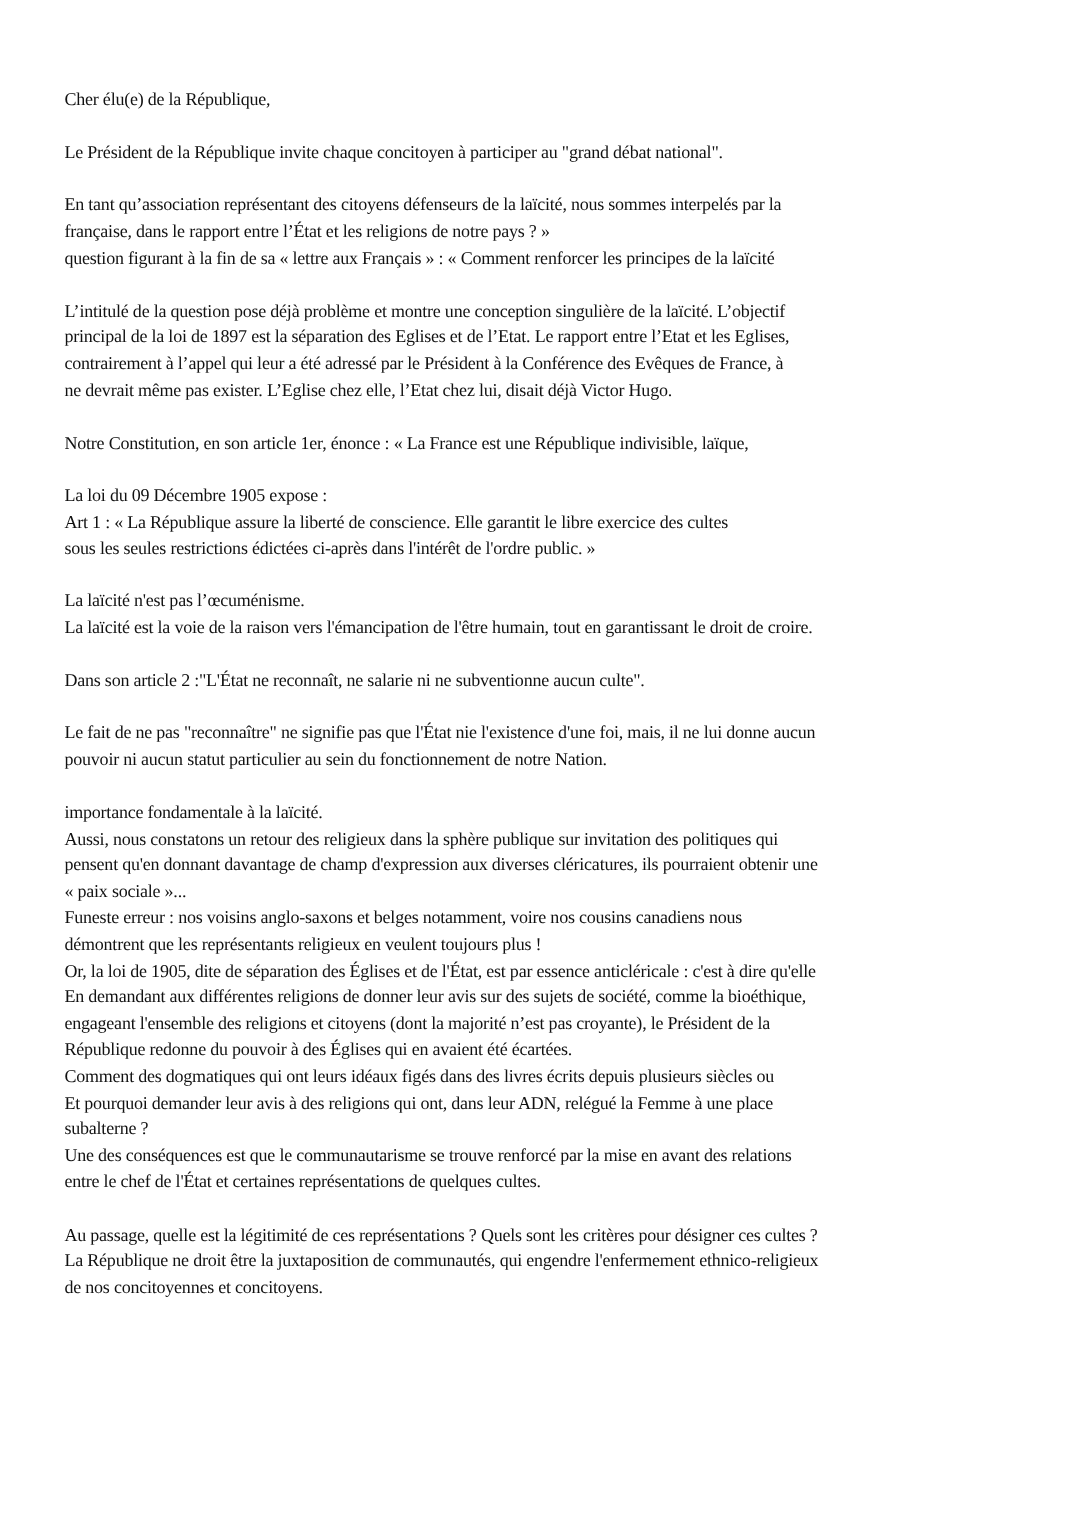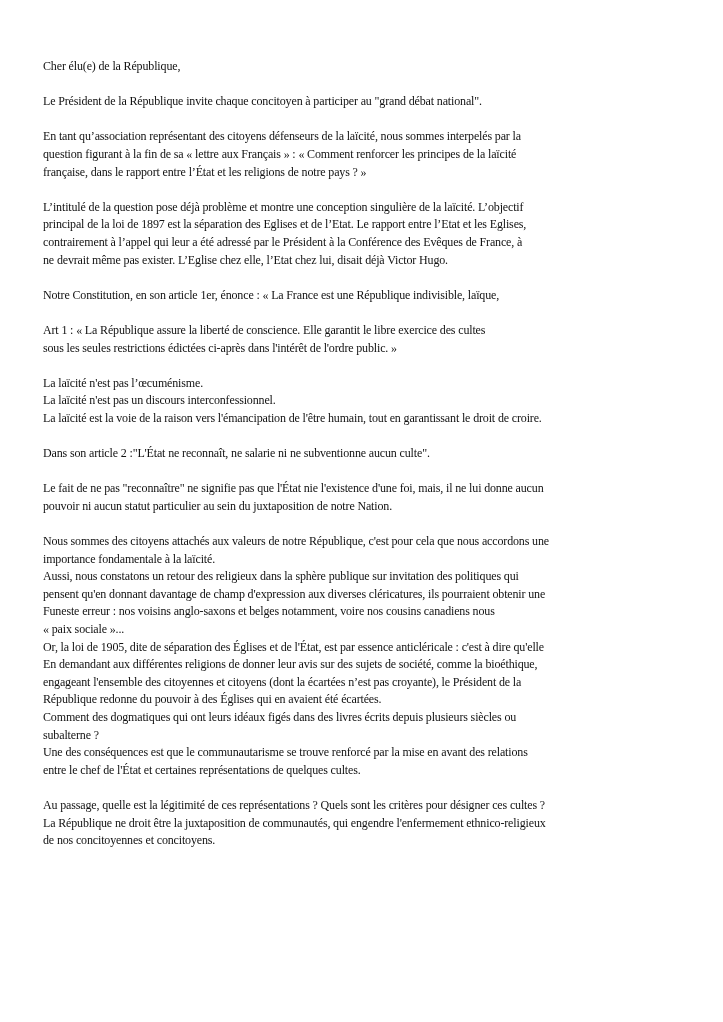--- a/index.html
+++ b/index.html
@@ -18,60 +18,61 @@
 
 <div class="page" id="letter">
     <p class="para">
       <span class="line">Cher élu(e) de la République,</span>
     </p>
     <p class="para">
       <span class="line">Le Président de la République invite chaque concitoyen à participer au "grand débat national".</span>
     </p>
     <p class="para">
       <span class="line">En tant qu’association représentant des citoyens défenseurs de la laïcité, nous sommes interpelés par la</span>
+      <span class="line">française, dans le rapport entre l’État et les religions de notre pays ? »</span>
       <span class="line">question figurant à la fin de sa « lettre aux Français » : « Comment renforcer les principes de la laïcité</span>
-      <span class="line">française, dans le rapport entre l’État et les religions de notre pays ? »</span>
     </p>
     <p class="para">
       <span class="line">L’intitulé de la question pose déjà problème et montre une conception singulière de la laïcité. L’objectif</span>
       <span class="line">principal de la loi de 1897 est la séparation des Eglises et de l’Etat. Le rapport entre l’Etat et les Eglises,</span>
       <span class="line">contrairement à l’appel qui leur a été adressé par le Président à la Conférence des Evêques de France, à</span>
       <span class="line">ne devrait même pas exister. L’Eglise chez elle, l’Etat chez lui, disait déjà Victor Hugo.</span>
     </p>
     <p class="para">
       <span class="line">Notre Constitution, en son article 1er, énonce : « La France est une République indivisible, laïque,</span>
     </p>
     <p class="para">
+      <span class="line">La loi du 09 Décembre 1905 expose :</span>
       <span class="line">Art 1 : « La République assure la liberté de conscience. Elle garantit le libre exercice des cultes</span>
       <span class="line">sous les seules restrictions édictées ci-après dans l'intérêt de l'ordre public. »</span>
     </p>
     <p class="para">
       <span class="line">La laïcité n'est pas l’œcuménisme.</span>
-      <span class="line">La laïcité n'est pas un discours interconfessionnel.</span>
       <span class="line">La laïcité est la voie de la raison vers l'émancipation de l'être humain, tout en garantissant le droit de croire.</span>
     </p>
     <p class="para">
       <span class="line">Dans son article 2 :"L'État ne reconnaît, ne salarie ni ne subventionne aucun culte".</span>
     </p>
     <p class="para">
       <span class="line">Le fait de ne pas "reconnaître" ne signifie pas que l'État nie l'existence d'une foi, mais, il ne lui donne aucun</span>
-      <span class="line">pouvoir ni aucun statut particulier au sein du juxtaposition de notre Nation.</span>
+      <span class="line">pouvoir ni aucun statut particulier au sein du fonctionnement de notre Nation.</span>
     </p>
     <p class="para">
-      <span class="line">Nous sommes des citoyens attachés aux valeurs de notre République, c'est pour cela que nous accordons une</span>
       <span class="line">importance fondamentale à la laïcité.</span>
       <span class="line">Aussi, nous constatons un retour des religieux dans la sphère publique sur invitation des politiques qui</span>
       <span class="line">pensent qu'en donnant davantage de champ d'expression aux diverses cléricatures, ils pourraient obtenir une</span>
+      <span class="line">« paix sociale »...</span>
       <span class="line">Funeste erreur : nos voisins anglo-saxons et belges notamment, voire nos cousins canadiens nous</span>
-      <span class="line">« paix sociale »...</span>
+      <span class="line">démontrent que les représentants religieux en veulent toujours plus !</span>
       <span class="line">Or, la loi de 1905, dite de séparation des Églises et de l'État, est par essence anticléricale : c'est à dire qu'elle</span>
       <span class="line">En demandant aux différentes religions de donner leur avis sur des sujets de société, comme la bioéthique,</span>
-      <span class="line">engageant l'ensemble des citoyennes et citoyens (dont la écartées n’est pas croyante), le Président de la</span>
+      <span class="line">engageant l'ensemble des religions et citoyens (dont la majorité n’est pas croyante), le Président de la</span>
       <span class="line">République redonne du pouvoir à des Églises qui en avaient été écartées.</span>
       <span class="line">Comment des dogmatiques qui ont leurs idéaux figés dans des livres écrits depuis plusieurs siècles ou</span>
+      <span class="line">Et pourquoi demander leur avis à des religions qui ont, dans leur ADN, relégué la Femme à une place</span>
       <span class="line">subalterne ?</span>
       <span class="line">Une des conséquences est que le communautarisme se trouve renforcé par la mise en avant des relations</span>
       <span class="line">entre le chef de l'État et certaines représentations de quelques cultes.</span>
     </p>
     <p class="para">
       <span class="line">Au passage, quelle est la légitimité de ces représentations ? Quels sont les critères pour désigner ces cultes ?</span>
       <span class="line">La République ne droit être la juxtaposition de communautés, qui engendre l'enfermement ethnico-religieux</span>
       <span class="line">de nos concitoyennes et concitoyens.</span>
     </p>
   </div>

